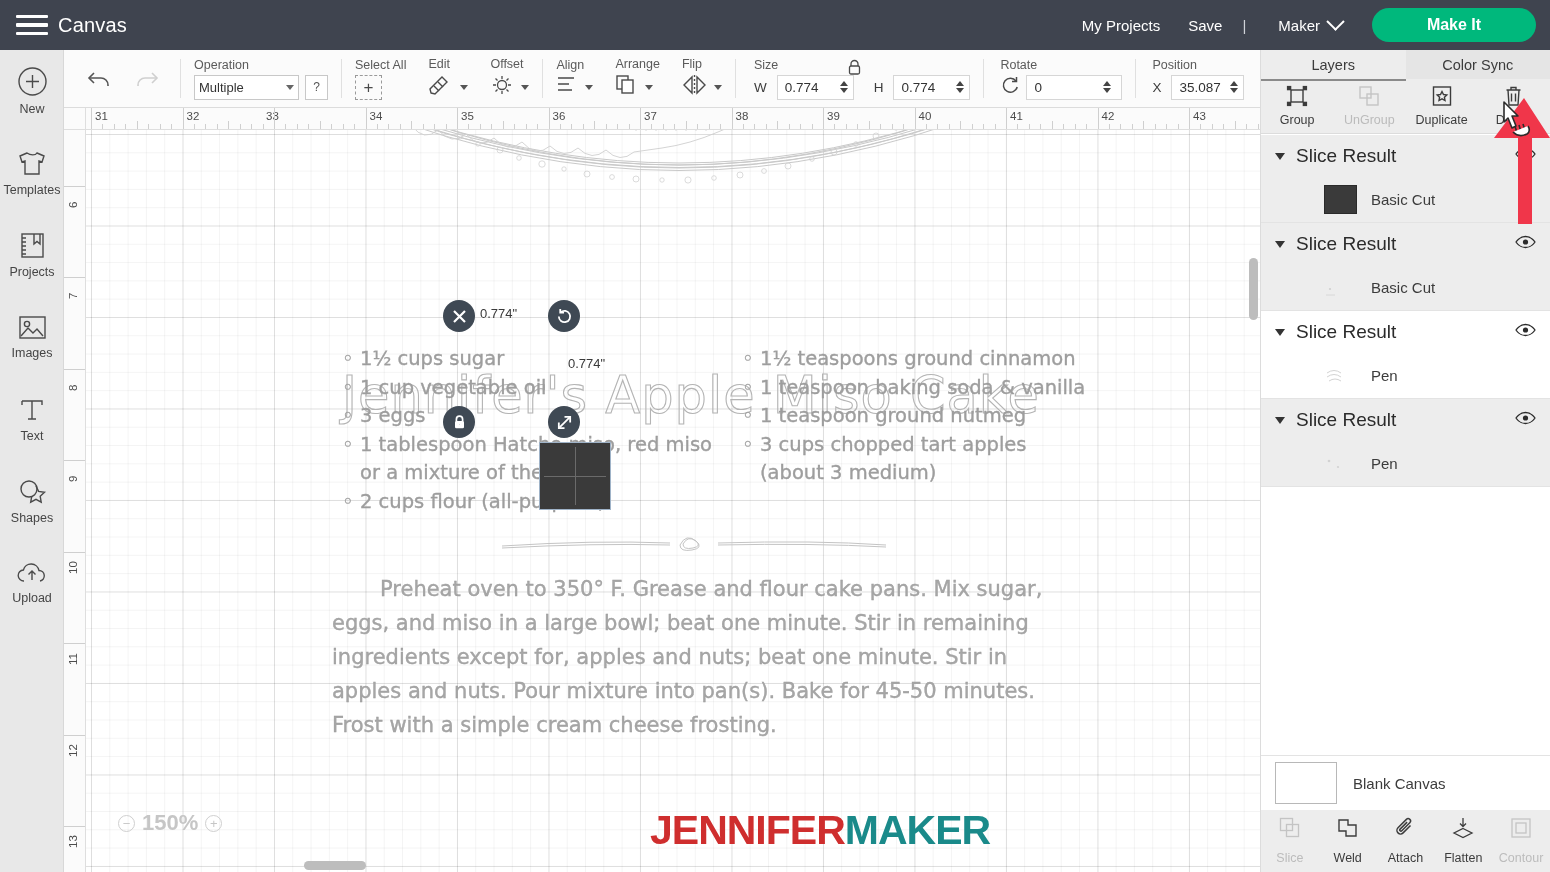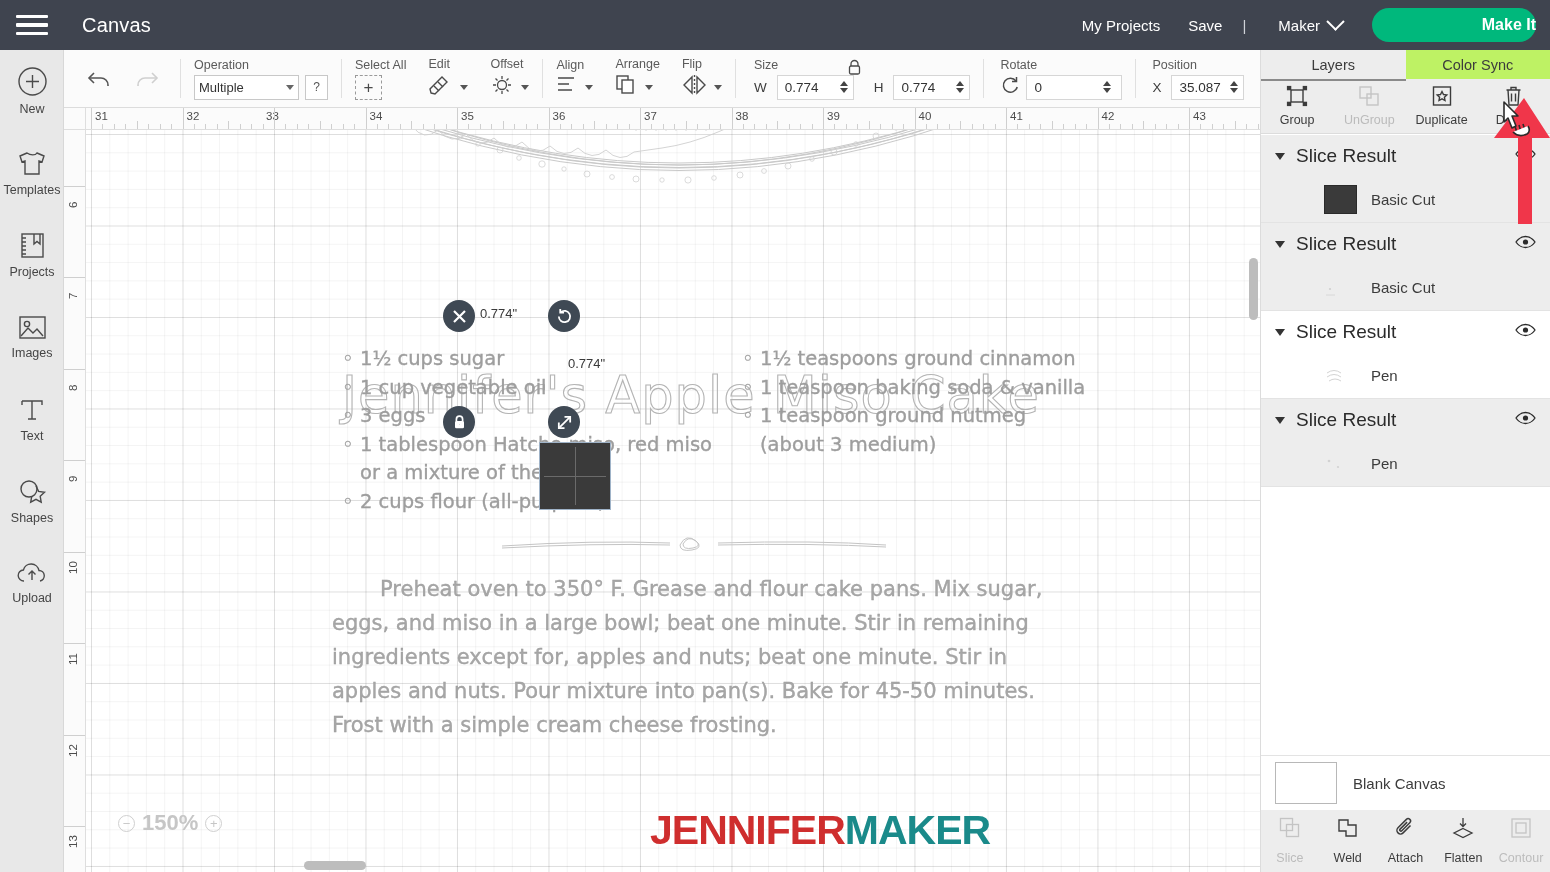--- a/index.html
+++ b/index.html
@@ -12,34 +12,34 @@
   #app{ position:relative; width:1550px; height:872px; }
 
   
   .topbar{
     position:absolute; left:0; top:0; width:1550px; height:50px;
     background:#3f444f; color:#fff; display:flex; align-items:center;
   }
   .hamburger{ width:58px; display:flex; flex-direction:column; gap:5px;
     align-items:center; justify-content:center; cursor:pointer; padding-left:6px;}
   .hamburger span{ display:block; width:32px; height:3.5px; background:#fff; border-radius:1px;}
-  .topbar-canvas{ font-size:20px; letter-spacing:.2px; margin-left:24px; }
+  .topbar-canvas{ font-size:20px; letter-spacing:.2px; margin-left:0; }
   .topbar-title{ position:absolute; left:0; right:0; text-align:center;
     font-size:19px; font-weight:bold; pointer-events:none; }
   .topbar-right{ position:absolute; right:14px; top:0; height:50px;
      display:flex; align-items:center; gap:0px; }
   .tb-link{ font-size:15px; padding:0 14px; cursor:pointer; white-space:nowrap;}
   .tb-sep{ font-size:15px; padding:0 6px; color:#cfd2d8;}
   .tb-maker{ font-size:15px; padding:0 6px 0 26px; cursor:pointer;}
   .chev{ display:inline-block; width:13px; height:13px; margin-left:9px;
     border-right:2.2px solid #fff; border-bottom:2.2px solid #fff;
     transform:rotate(45deg) translate(-2px,-2px); }
   .makeit{ margin-left:24px; background:#00b87c; color:#fff; border:none;
     border-radius:22px; height:34px; width:164px; font-size:16px; font-weight:bold;
-    cursor:pointer; font-family:"Liberation Sans", sans-serif;text-align:right;}
+    cursor:pointer; font-family:"Liberation Sans", sans-serif;}
 
   
   .rail{ position:absolute; left:0; top:50px; width:64px; height:822px;
     background:#e8e8e8; border-right:1px solid #d8d8d8; }
   .rail-item{ width:64px; height:82px; display:flex; flex-direction:column;
      align-items:center; justify-content:center; gap:5px; cursor:pointer; color:#4a4a4a;}
   .rail-item .lbl{ font-size:12.5px; color:#454545; }
   .rail-item svg{ display:block; }
 
   
@@ -135,21 +135,21 @@
     font-family:"Liberation Sans", sans-serif; }
 
   .scrollbar-v{ position:absolute; right:2px; top:150px; width:9px; height:62px;
     background:#bdbdbd; border-radius:5px; }
   .scrollbar-h{ position:absolute; left:240px; bottom:2px; width:62px; height:9px;
     background:#bdbdbd; border-radius:5px; }
 
   
   .rpanel{ position:absolute; right:0; top:50px; width:290px; height:822px;
     background:#fff; border-left:1px solid #dcdcdc; }
-  .rtabs{ display:flex; height:29px; background:#bef264; }
+  .rtabs{ display:flex; height:29px; background:#e5e5e5; }
   .rtab{ flex:1; display:flex; align-items:center; justify-content:center;
     font-size:14.5px; color:#3c3c3c; cursor:pointer; }
   .rtab.active{ background:#ededed; }
   .rtab-underline{ position:absolute; left:0; top:29px; width:145px; height:2px;
     background:#8a8a8a; }
   .ractions{ display:flex; height:55px; background:#ededed; border-bottom:1px solid #dcdcdc;}
   .ract{ flex:1; display:flex; flex-direction:column; align-items:center;
     justify-content:center; gap:3px; font-size:12.5px; color:#3c3c3c; cursor:pointer;}
   .ract.disabled{ color:#bbbbbb; }
   .layerlist{ position:absolute; left:0; right:0; top:85px; bottom:117px; overflow:hidden;}
@@ -486,20 +486,21 @@
       <li>3 eggs</li>
       <li>1 tablespoon Hatcho miso, red miso</li>
       <li class="cont">or a mixture of the two</li>
       <li>2 cups flour (all-purpose)</li>
     </ul>
 
     <ul class="hw ing" style="left:678px; top:237px; width:350px;">
       <li>1½ teaspoons ground cinnamon</li>
       <li>1 teaspoon baking soda &amp; vanilla</li>
       <li>1 teaspoon ground nutmeg</li>
+      <li>3 cups chopped tart apples</li>
       <li class="cont">(about 3 medium)</li>
     </ul>
 
     <svg style="position:absolute;left:430px;top:420px;" width="400" height="30">
       <g fill="none" stroke="#c4c4c4" stroke-width="1">
         <path d="M8 18 Q100 12 176 15 M224 15 Q320 12 392 17"></path>
         <path d="M8 20 Q100 15 176 17 M224 17 Q320 15 392 19"></path>
         <path d="M186 17 q6 -12 16 -4 q8 7 -4 9 q-12 2 -12 -5z"></path>
         <path d="M189 16 q5 -9 13 -3 q6 5 -3 7 q-10 2 -10 -4z"></path>
       </g>

